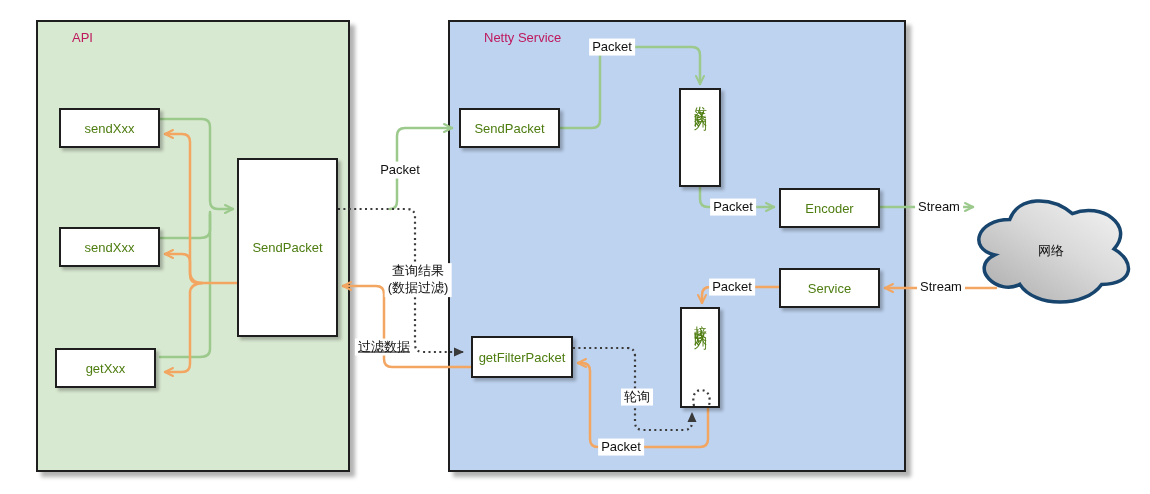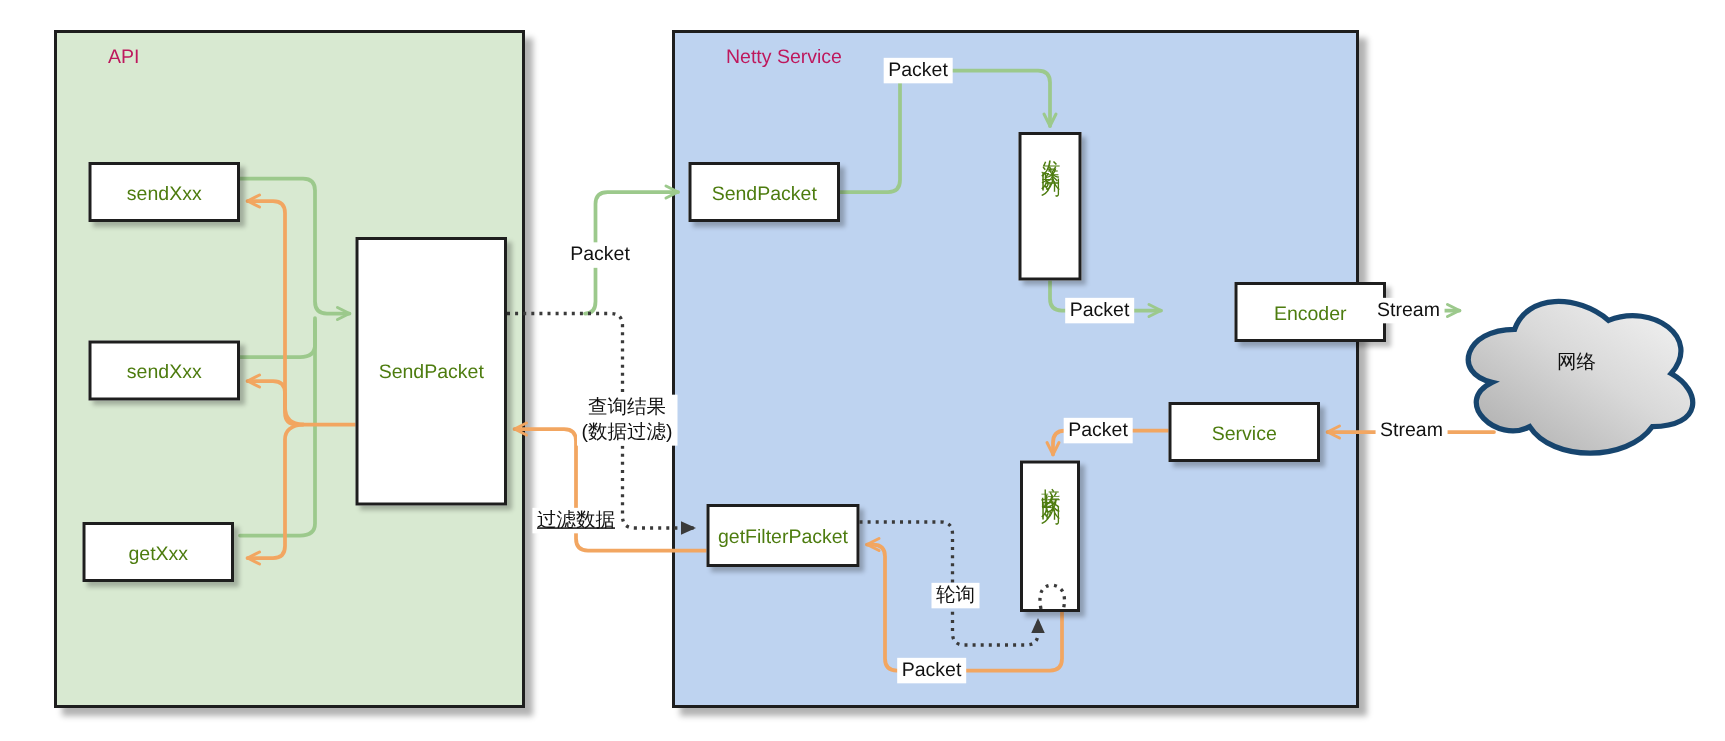--- a/index.html
+++ b/index.html
@@ -94,21 +94,21 @@
     </g>
   </svg>
 
   <div class="node" style="left:59px;  top:108px; width:101px; height:40px;">sendXxx</div>
   <div class="node" style="left:59px;  top:227px; width:101px; height:40px;">sendXxx</div>
   <div class="node" style="left:55px;  top:348px; width:101px; height:40px;">getXxx</div>
   <div class="node" style="left:237px; top:158px; width:101px; height:179px;">SendPacket</div>
 
   <div class="node" style="left:459px; top:108px; width:101px; height:40px;">SendPacket</div>
   <div class="node node-vert" style="left:679px; top:88px;  width:42px; height:99px;">发送队列</div>
-  <div class="node" style="left:779px; top:188px; width:101px; height:40px;margin-left:44px;">Encoder</div>
+  <div class="node" style="left:779px; top:188px; width:101px; height:40px;">Encoder</div>
   <div class="node" style="left:779px; top:268px; width:101px; height:40px;">Service</div>
   <div class="node node-vert" style="left:680px; top:307px; width:40px; height:101px;">接收队列</div>
   <div class="node" style="left:471px; top:336px; width:102px; height:42px;">getFilterPacket</div>
 
   <svg class="layer layer-top" width="1150" height="494" viewBox="0 0 1150 494">
     <path class="dots" d="M573,348 H627 Q635,348 635,356 V422 Q635,430 643,430 H684 Q692,430 692,422 V412" marker-end="url(#mk-d)"></path>
     <path class="dots" d="M694,406 Q691,391 701,390 Q712,391 709,406"></path>
   </svg>
 
   <div class="edge-label" style="left:400px; top:170px;">Packet</div>
@@ -116,14 +116,14 @@
   <div class="edge-label" style="left:733px; top:207px;">Packet</div>
   <div class="edge-label" style="left:939px; top:207px;">Stream</div>
   <div class="edge-label" style="left:941px; top:287px;">Stream</div>
   <div class="edge-label" style="left:732px; top:287px;">Packet</div>
   <div class="edge-label" style="left:621px; top:447px;">Packet</div>
   <div class="edge-label" style="left:418px; top:280px;">查询结果
 (数据过滤)</div>
   <div class="edge-label" style="left:384px; top:347px;text-decoration:underline;">过滤数据</div>
   <div class="edge-label" style="left:637px; top:397px;">轮询</div>
 
-  <div class="cloud-label" style="left:1051px; top:241px;text-align:right;">网络</div>
+  <div class="cloud-label" style="left:1051px; top:251px;text-align:right;">网络</div>
 </div>
 
 </body></html>

